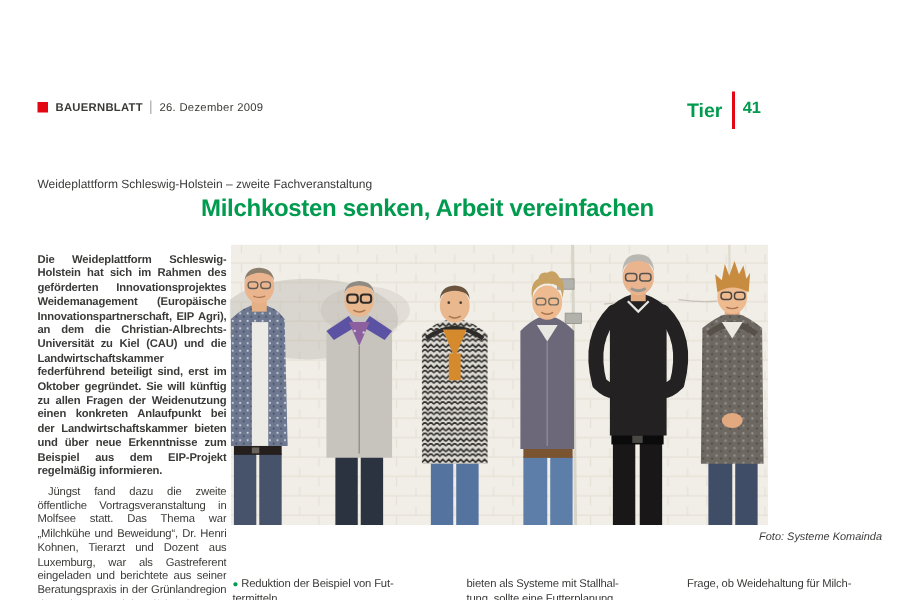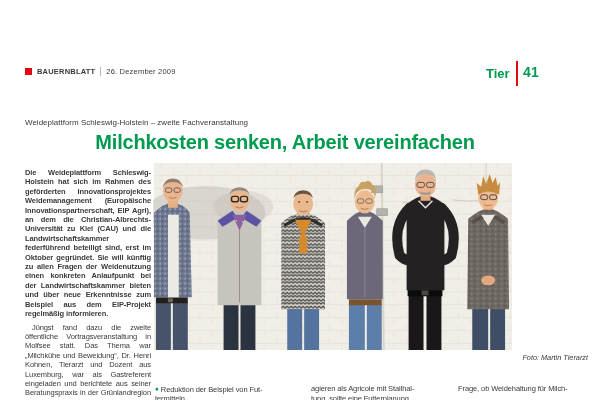--- a/index.html
+++ b/index.html
@@ -6,30 +6,30 @@
   .page{position:relative;width:600px;height:400px;background:#ffffff;overflow:hidden;
         font-family:"Liberation Sans",sans-serif;color:var(--text,#3a3a38);padding-left:12px;}
 
   
   .masthead-left{position:absolute;left:25px;top:67px;display:flex;align-items:center;gap:5px;
                  font-size:7.5px;letter-spacing:.2px;}
   .brand-square{width:7px;height:7px;background:var(--red,#e30613);display:inline-block;}
   .brand-name{font-weight:bold;color:#3a3a38;}
   .head-divider{width:1px;height:9px;background:#b9b9b7;display:inline-block;}
   .issue-date{color:#3a3a38;}
-  .masthead-right{position:absolute;left:486px;top:61px;display:flex;align-items:center;}
+  .masthead-right{position:absolute;left:458px;top:61px;display:flex;align-items:center;}
   .section-name{color:var(--green,#009b4e);font-weight:bold;font-size:13px;}
   .section-bar{width:2.5px;height:25px;background:var(--red,#e30613);margin:0 5px 0 6px;}
-  .page-number{color:var(--green,#009b4e);font-size:14px;font-weight:bold;margin-top:-4px;}
+  .page-number{color:var(--green,#009b4e);font-size:11px;font-weight:bold;margin-top:-4px;}
 
   
   .kicker{position:absolute;left:25px;top:118px;width:520px;text-align:left;
           font-size:8px;color:#3a3a38;}
   .headline{position:absolute;left:25px;top:131px;width:520px;text-align:center;margin:0;
-            font-size:20px;font-weight:bold;color:var(--green,#009b4e);letter-spacing:-.2px;}
+            font-size:16px;font-weight:bold;color:var(--green,#009b4e);letter-spacing:-.2px;}
 
   
   .leftcol{position:absolute;left:25px;top:168px;width:126px;height:232px;overflow:hidden;
            font-size:7.5px;line-height:9.4px;text-align:justify;letter-spacing:-.1px;}
   .leftcol p{margin:0;}
   .leftcol .intro{font-weight:bold;}
   .leftcol .para2{margin-top:4px;text-indent:7px;}
 
   
   .photo{position:absolute;left:153px;top:163px;width:360px;height:187px;margin:0;overflow:hidden;}
@@ -199,28 +199,28 @@
         <ellipse cx="336" cy="35" rx="10" ry="11.5" fill="#eeba90"></ellipse>
         <path d="M326 32 L324.5 20 L329 24 L331 13 L334 21 L337.5 11 L340.5 20 L343.5 14 L345.5 23 L348 19 L347 32 Q336 25.5 326 32 Z" fill="#c78c3f"></path>
         <rect x="328.5" y="32" width="7" height="4.8" rx="2" fill="none" stroke="#4a4540" stroke-width="1"></rect>
         <rect x="337.5" y="32" width="7" height="4.8" rx="2" fill="none" stroke="#4a4540" stroke-width="1"></rect>
         <path d="M332 42 Q336 44 340 42" stroke="#a9764f" stroke-width="0.9" fill="none"></path>
       </g>
     </svg>
   </figure>
 
   <div class="caption">
-    <div class="credit">Foto: Martin Tierarzt</div>
+    <div class="credit">Foto: Systeme Komainda</div>
   </div>
 
   <div class="bcol bcol-2">
     <span class="l1"><span class="bullet">●</span><span>Reduktion der Beispiel von Fut-</span></span>
     <span class="l2">termitteln</span>
   </div>
   <div class="bcol bcol-3">
-    <span class="l1">agieren als Agricole mit Stallhal-</span>
+    <span class="l1">bieten als Systeme mit Stallhal-</span>
     <span class="l2">tung, sollte eine Futterplanung</span>
   </div>
   <div class="bcol bcol-4">
     <span class="l2">Frage, ob Weidehaltung für Milch-</span>
   </div>
 
 </div>
 
 </body></html>

